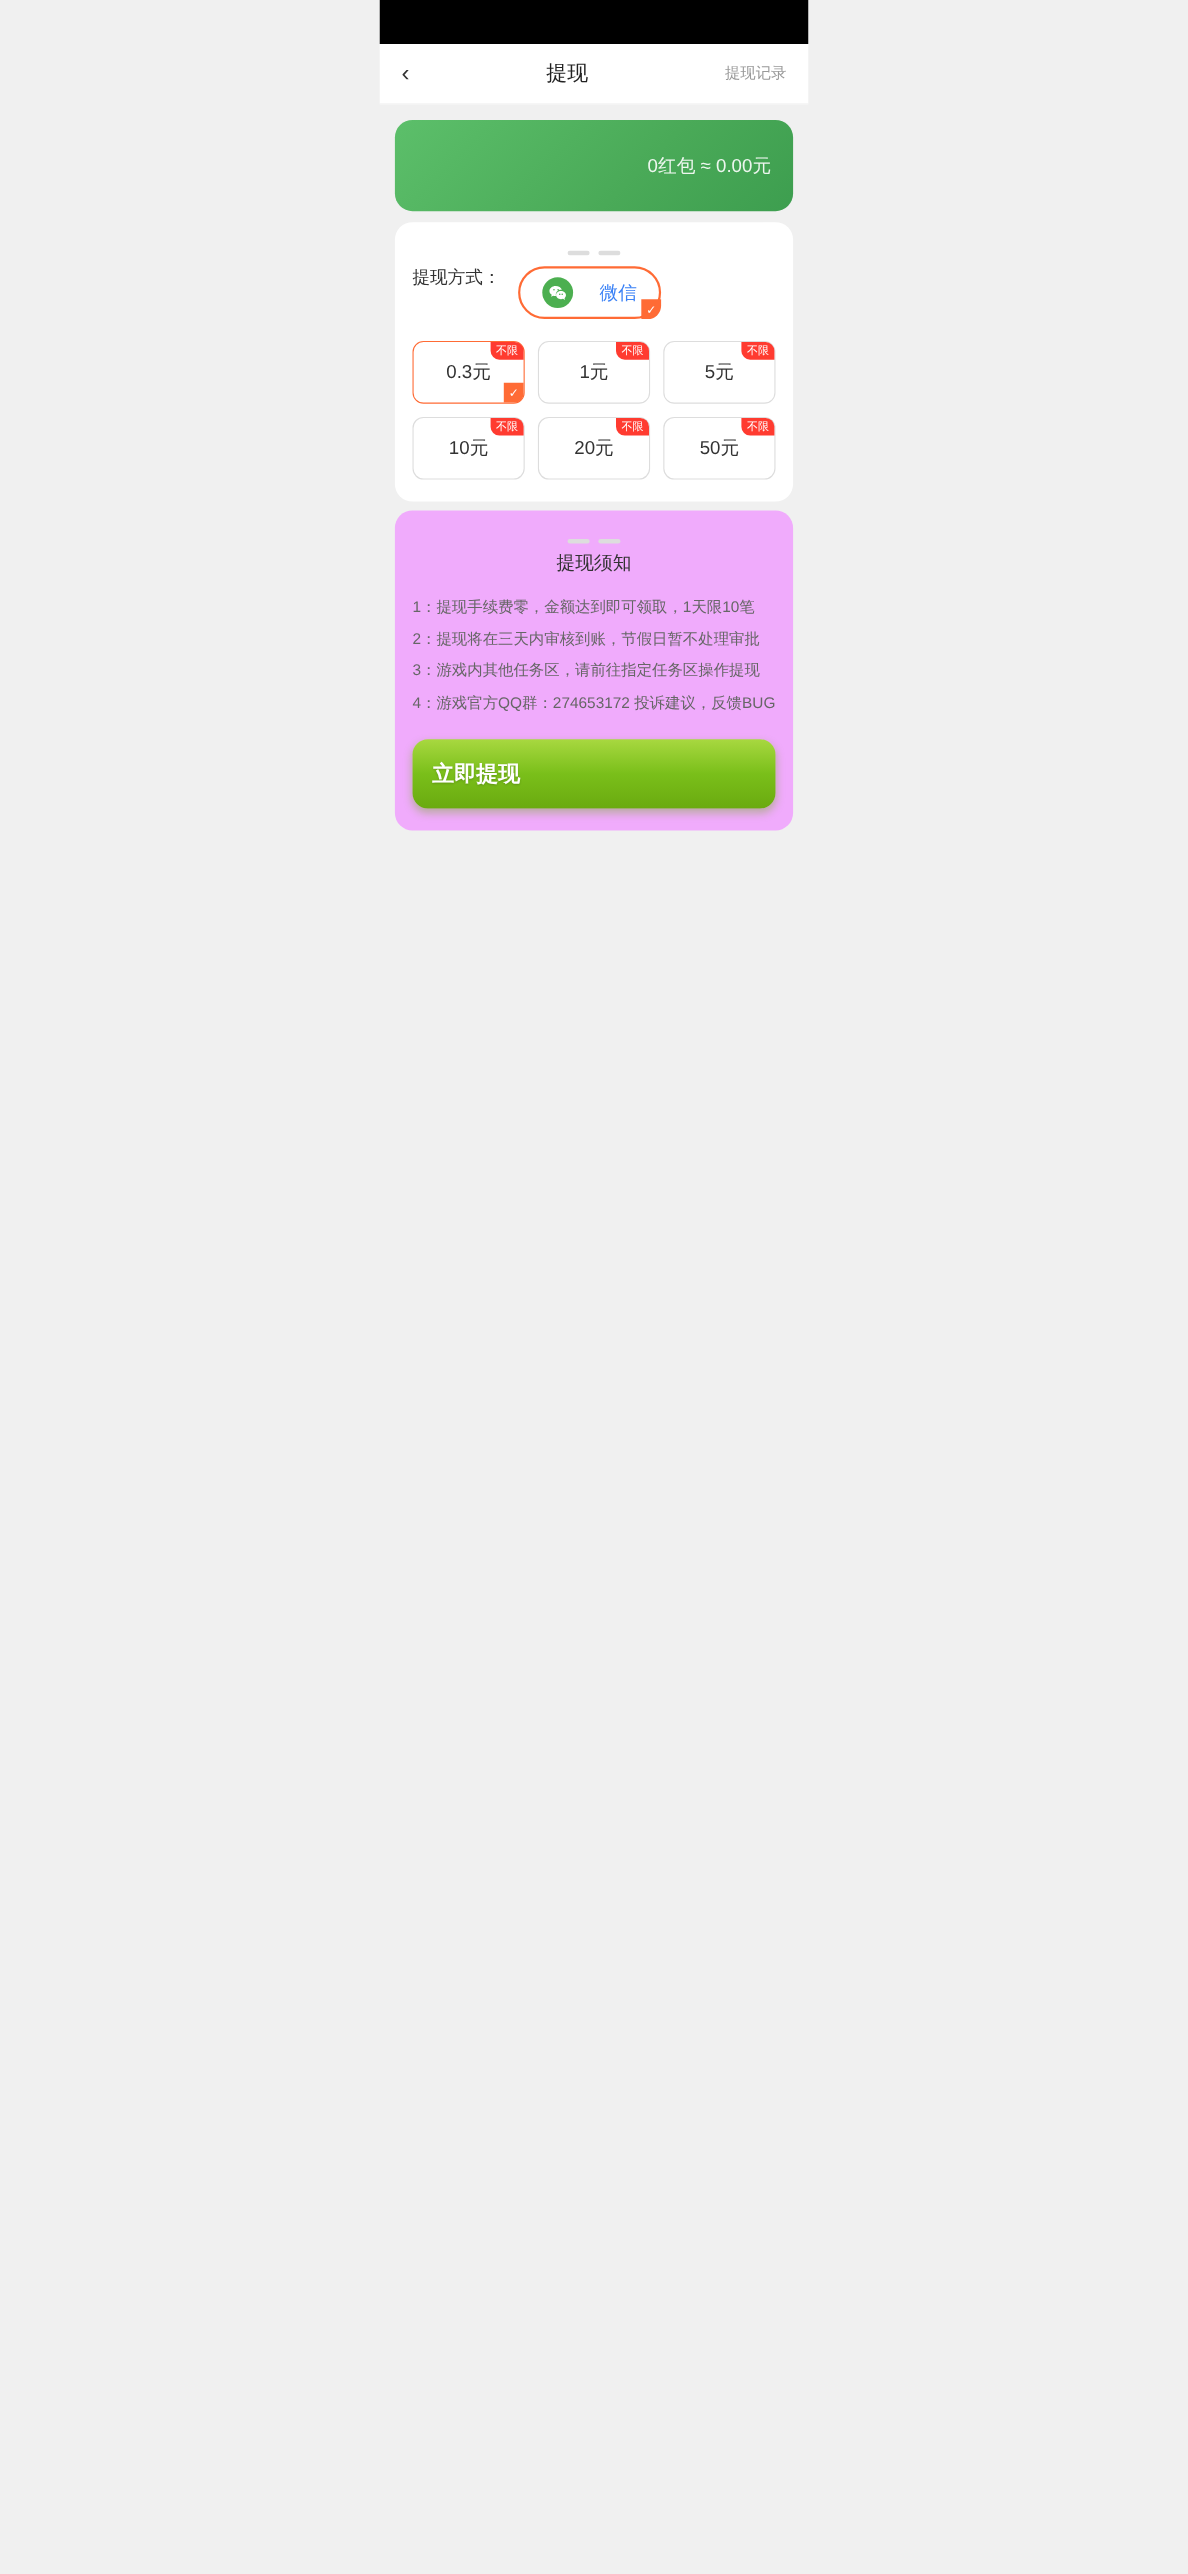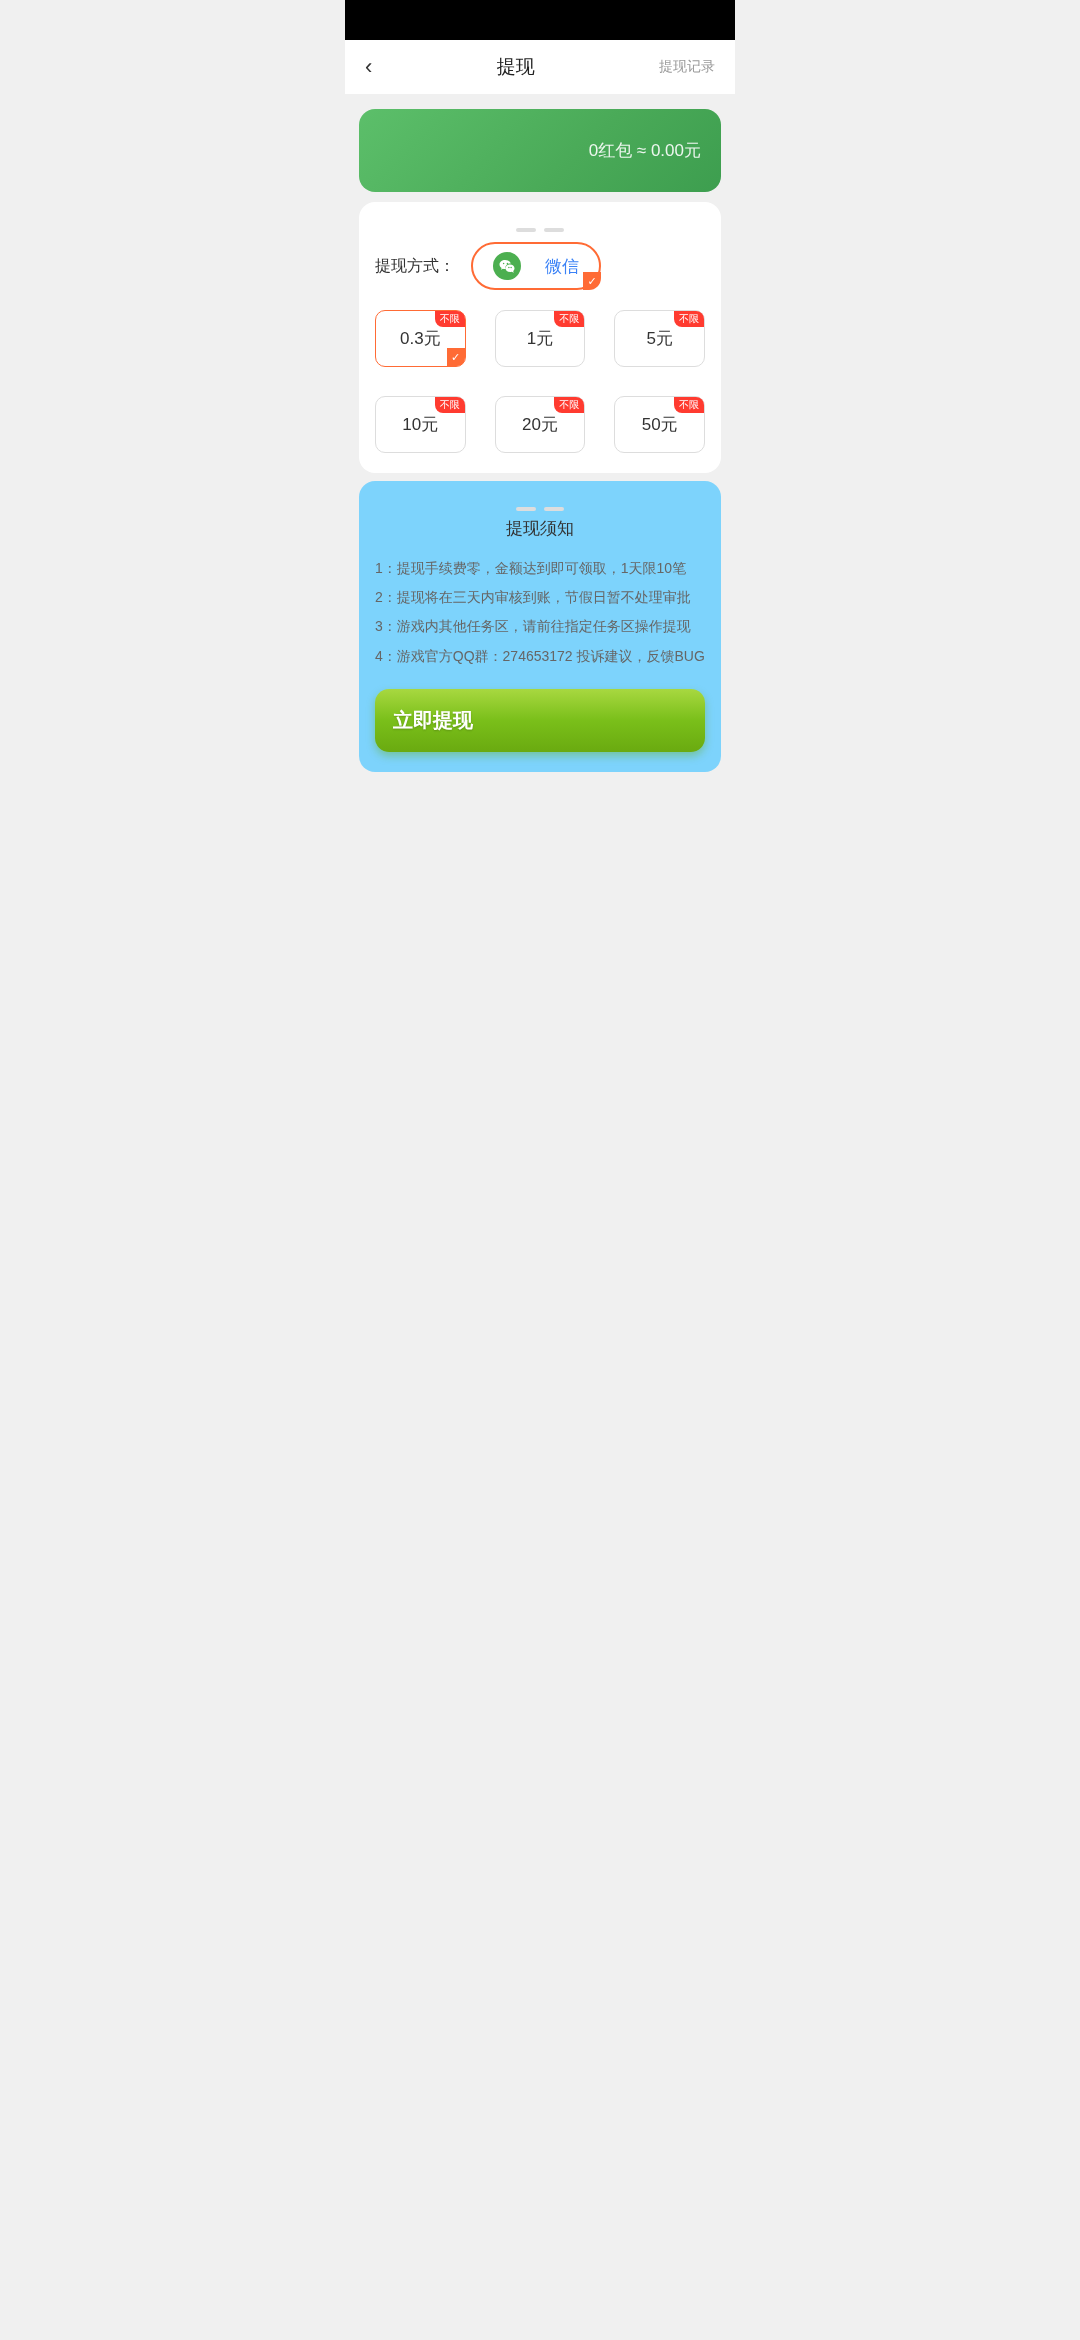--- a/index.html
+++ b/index.html
@@ -74,21 +74,21 @@
 
     .withdraw-section {
       background: #fff;
       border-radius: 16px;
       margin: 8px 14px;
       padding: 20px 16px;
     }
 
     .method-row {
       display: flex;
-      align-items: center;
+      align-items: flex-start;
       margin-bottom: 20px;
     }
 
     .method-label {
       font-size: 16px;
       color: #333;
       margin-right: 16px;
     }
 
     .method-btn {
@@ -132,21 +132,21 @@
       display: flex;
       align-items: center;
       justify-content: center;
       color: #fff;
       font-size: 11px;
     }
 
     .amount-grid {
       display: grid;
       grid-template-columns: repeat(3, 1fr);
-      gap: 29px;
+      gap: 12px;
     }
 
     .amount-btn {
       border: 1.5px solid #ddd;
       border-radius: 10px;
       padding: 16px 8px;
       text-align: center;
       cursor: pointer;
       position: relative;
       background: #fff;
@@ -179,21 +179,21 @@
       background: #ff6b35;
       border-radius: 0 0 8px 0;
       display: flex;
       align-items: center;
       justify-content: center;
       color: #fff;
       font-size: 11px;
     }
 
     .notice-section {
-      background: #7dd3fc;
+      background: #f0abfc;
       border-radius: 16px;
       margin: 8px 14px;
       padding: 20px 16px;
     }
 
     .notice-title {
       text-align: center;
       font-size: 17px;
       color: #333;
       margin-bottom: 16px;

